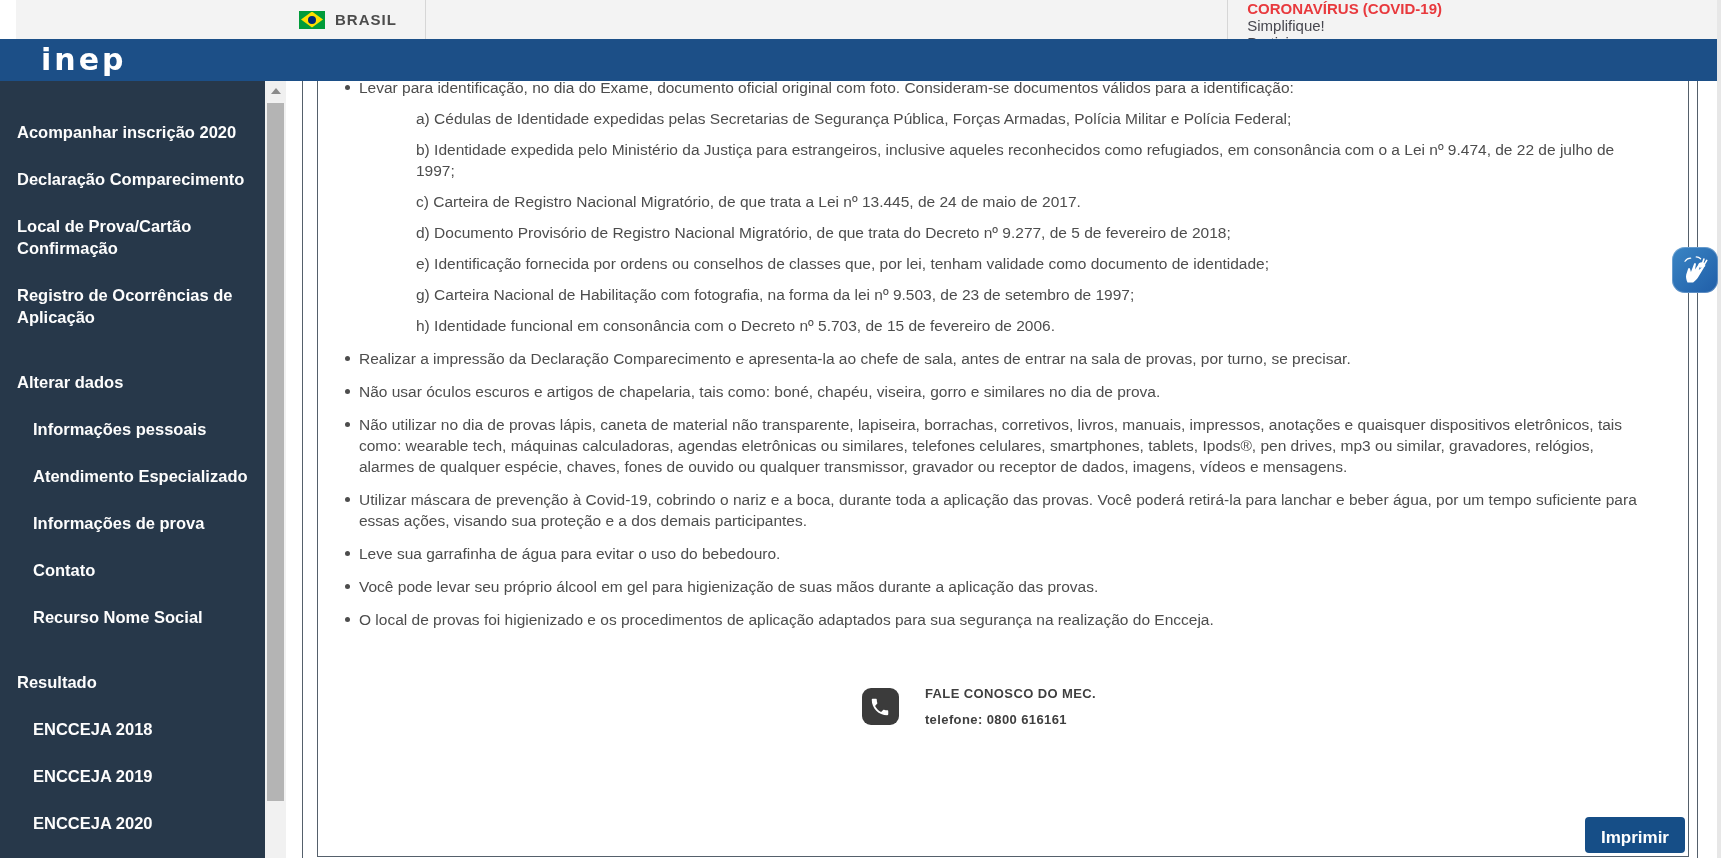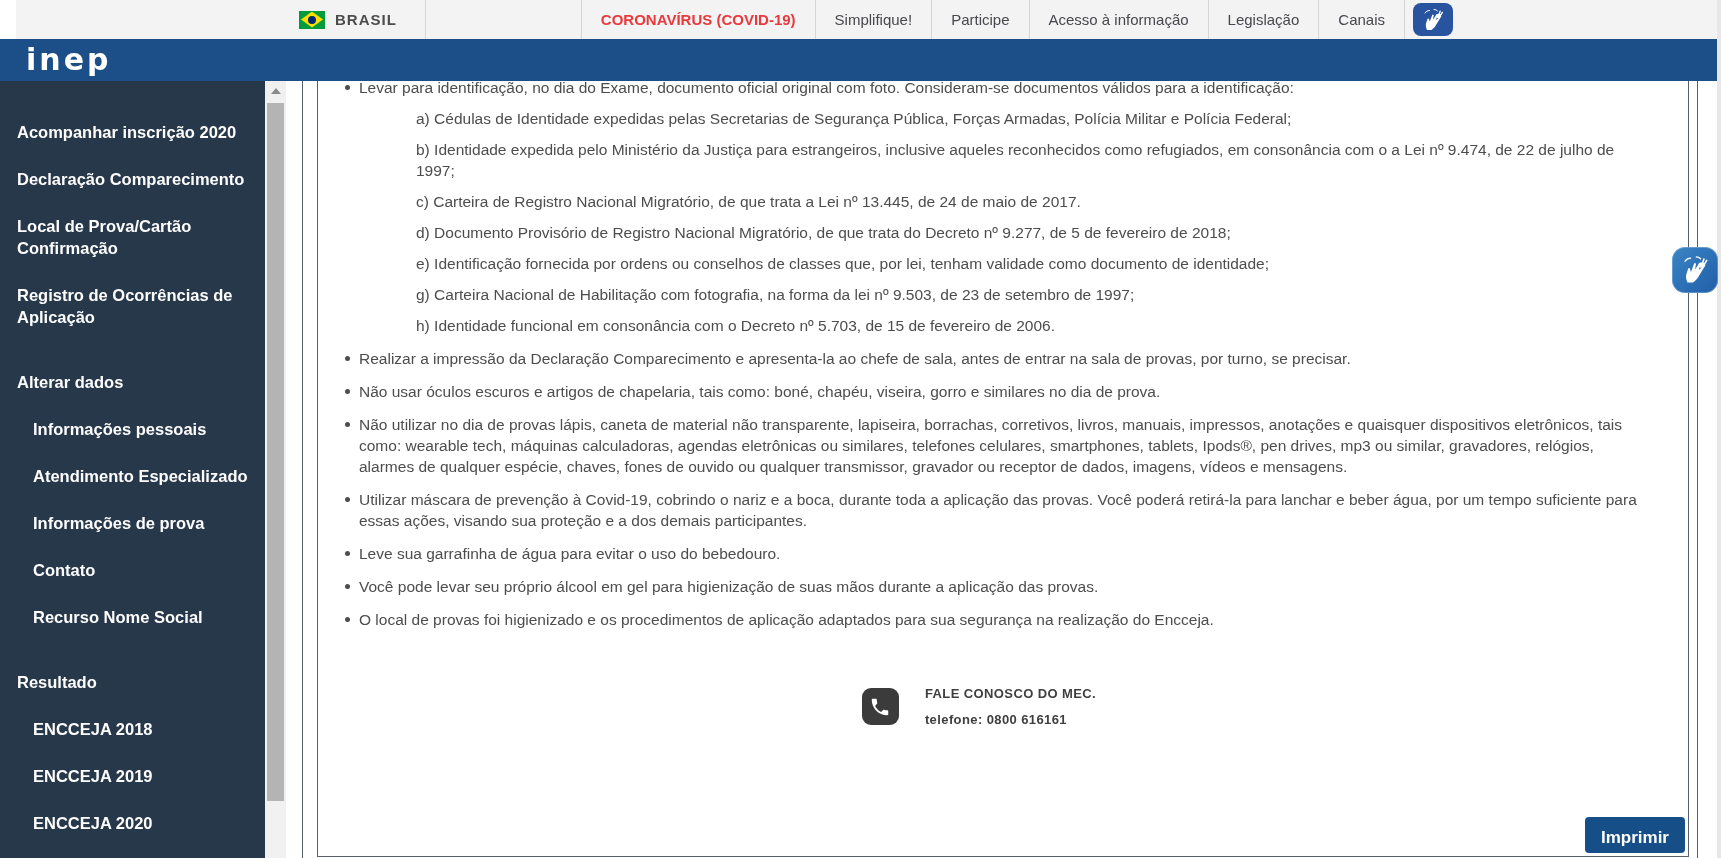--- a/index.html
+++ b/index.html
@@ -11,34 +11,34 @@
   .topbar { position:absolute; left:16px; top:0; width:1717px; height:39px;
             background:#f3f3f3; display:flex; align-items:stretch; }
   .brasil-group { display:flex; align-items:center; margin-left:283px;
                   padding-right:28px; border-right:1px solid #d6d6d6; }
   .flag { width:26px; height:18px; background:#009b3a; position:relative; margin-right:10px; }
   .flag .diamond { position:absolute; left:2px; top:1px; width:22px; height:16px;
                    background:#fedf00; clip-path:polygon(50% 0,100% 50%,50% 100%,0 50%); }
   .flag .circle { position:absolute; left:9px; top:5px; width:8px; height:8px;
                   border-radius:50%; background:#002776; }
   .brasil-label { font-size:15px; font-weight:bold; color:#4c4c4c; letter-spacing:1px; }
-  .topnav { display:flex; align-items:stretch; margin-left:auto; margin-right:272px; }
+  .topnav { display:flex; align-items:stretch; margin-left:auto; margin-right:272px;flex-direction:column; }
   .topnav-item { display:flex; align-items:center; padding:0 19px; font-size:15px;
                  color:#47474f; border-left:1px solid #d6d6d6; cursor:pointer;
                  white-space:nowrap; text-decoration:none; }
   .topnav-item.covid { color:#e8393d; font-weight:bold; }
   .vlibras-top { display:flex; align-items:center; padding:0 8px; border-left:1px solid #d6d6d6; }
   .vlibras-top .badge { width:40px; height:33px; background:#28549f; border-radius:8px;
                         display:flex; align-items:center; justify-content:center; cursor:pointer; }
 
   
   .inepbar { position:absolute; left:0; top:39px; width:1717px; height:42px;
              background:#1c4f87; display:flex; align-items:center; }
   .inep-logo { color:#fff; font-size:30px; font-weight:bold; letter-spacing:3px;
-               margin-left:26px; line-height:1; font-family:"DejaVu Sans", sans-serif; }
+               margin-left:41px; line-height:1; font-family:"DejaVu Sans", sans-serif; }
 
   
   .sidebar { position:absolute; left:0; top:81px; width:265px; height:777px;
              background:#27384a; padding:40px 8px 8px 17px; }
   .side-item { color:#fdfdfd; font-weight:bold; font-size:16.5px; line-height:22px;
                margin-bottom:25px; cursor:pointer; }
   .side-item.lvl2 { padding-left:16px; }
   .side-item.gap { margin-top:43px; }
 
   

